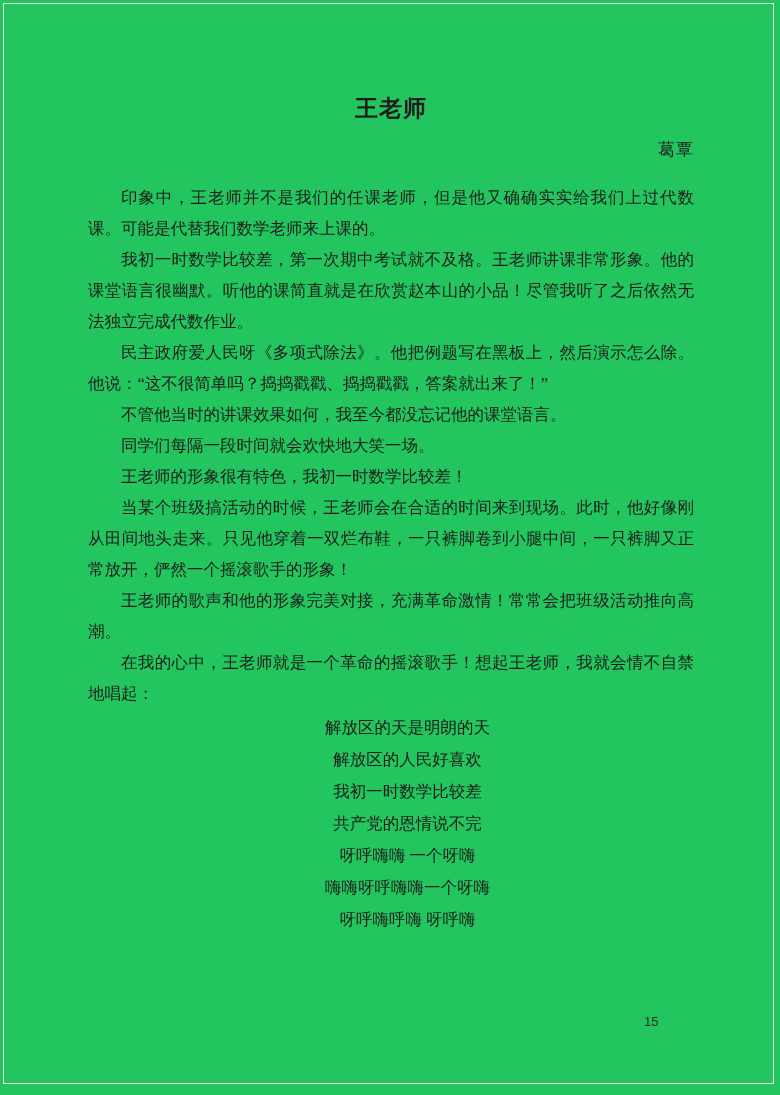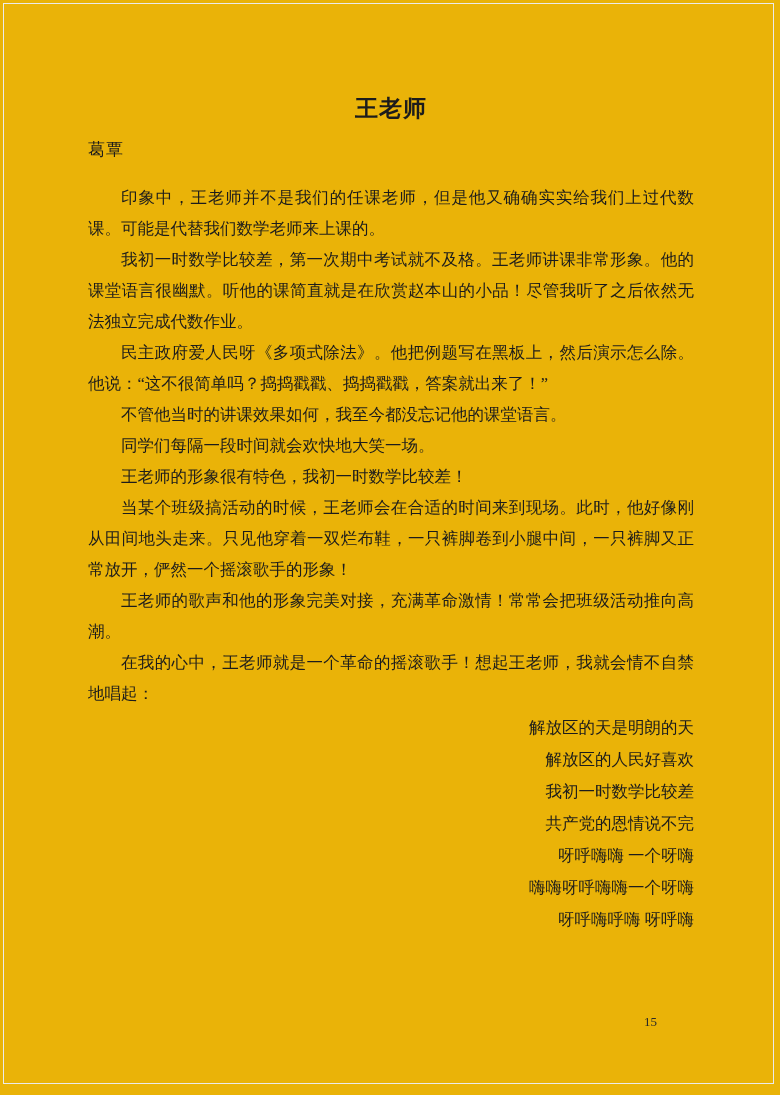--- a/index.html
+++ b/index.html
@@ -4,21 +4,21 @@
 <style>
   html, body {
     margin: 0;
     padding: 0;
     background: #ffffff;
   }
   .page {
     position: relative;
     width: 780px;
     height: 1095px;
-    background: #eab308;
+    background: #22c55e;
     overflow: hidden;
     font-family: "Liberation Serif", "DejaVu Serif", serif;
     color: #1c1c1c;
   }
   
   .page-frame {
     position: absolute;
     left: 3px;
     top: 3px;
     right: 6px;
@@ -37,21 +37,21 @@
     padding-top: 95px;
     text-align: center;
     font-size: 23px;
     font-weight: bold;
     letter-spacing: 1px;
     line-height: 28px;
   }
   .doc-author {
     margin: 0;
     padding-top: 16px;
-    text-align: left;
+    text-align: right;
     font-size: 17px;
     font-weight: normal;
     line-height: 22px;
     letter-spacing: 1px;
   }
   .body-text {
     margin-top: 21px;
   }
   .body-text p {
     margin: 0;
@@ -61,28 +61,28 @@
     text-indent: 2em;
     font-family: Liberation Serif, serif;
   }
   .lyrics {
     margin-top: 3px;
   }
   .lyrics p {
     margin: 0;
     font-size: 16.5px;
     line-height: 32px;
-    text-align: right;
+    text-align: center;
     text-indent: 2em;
   }
   .page-number {
     position: absolute;
     left: 644px;
     top: 1014px;
-    font-family: Liberation Serif, serif;
+    font-family: Liberation Sans, sans-serif;
     font-size: 13px;
     color: #2a2a2a;
   }
 </style>
 </head>
 <body>
 
 <div class="page">
   <div class="page-frame"></div>
 

